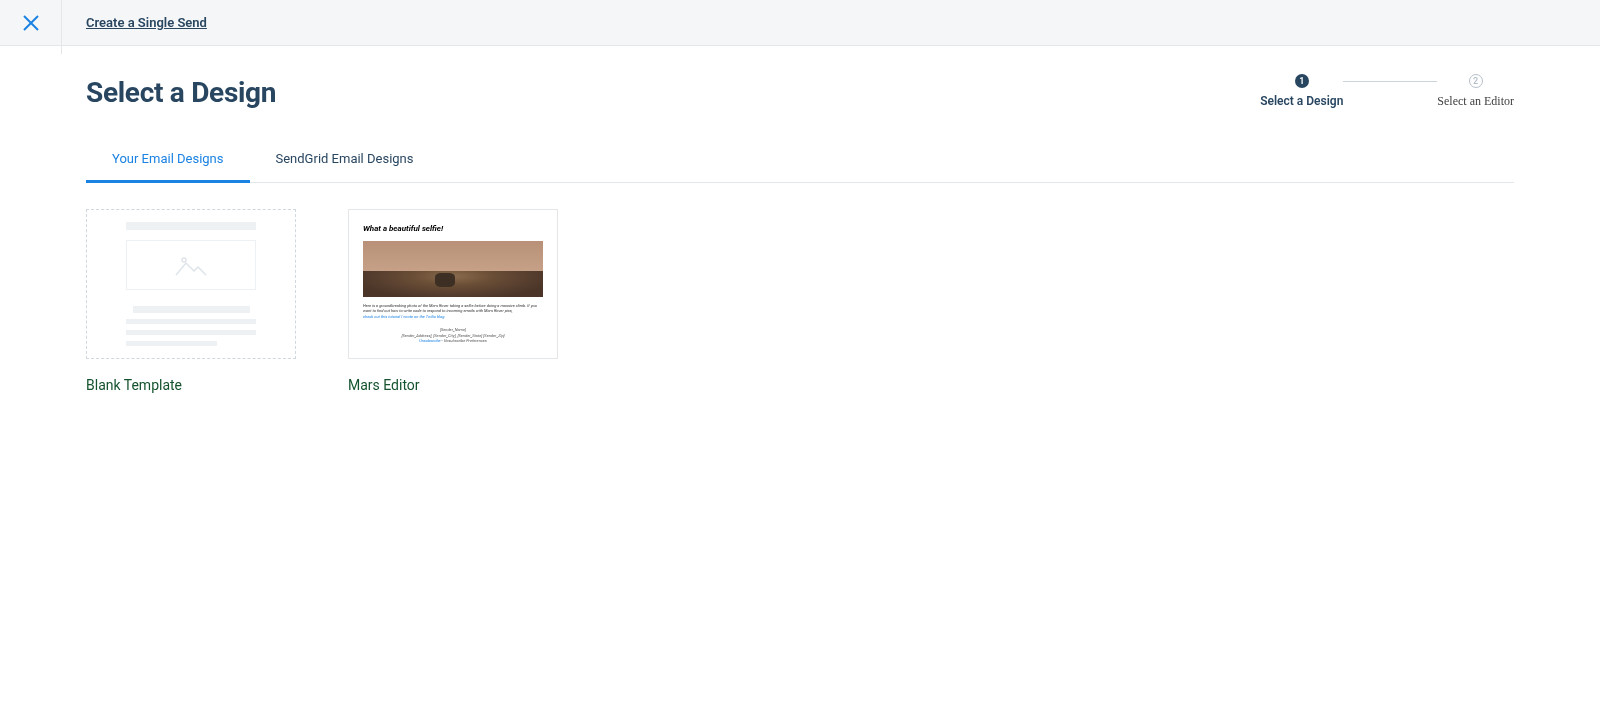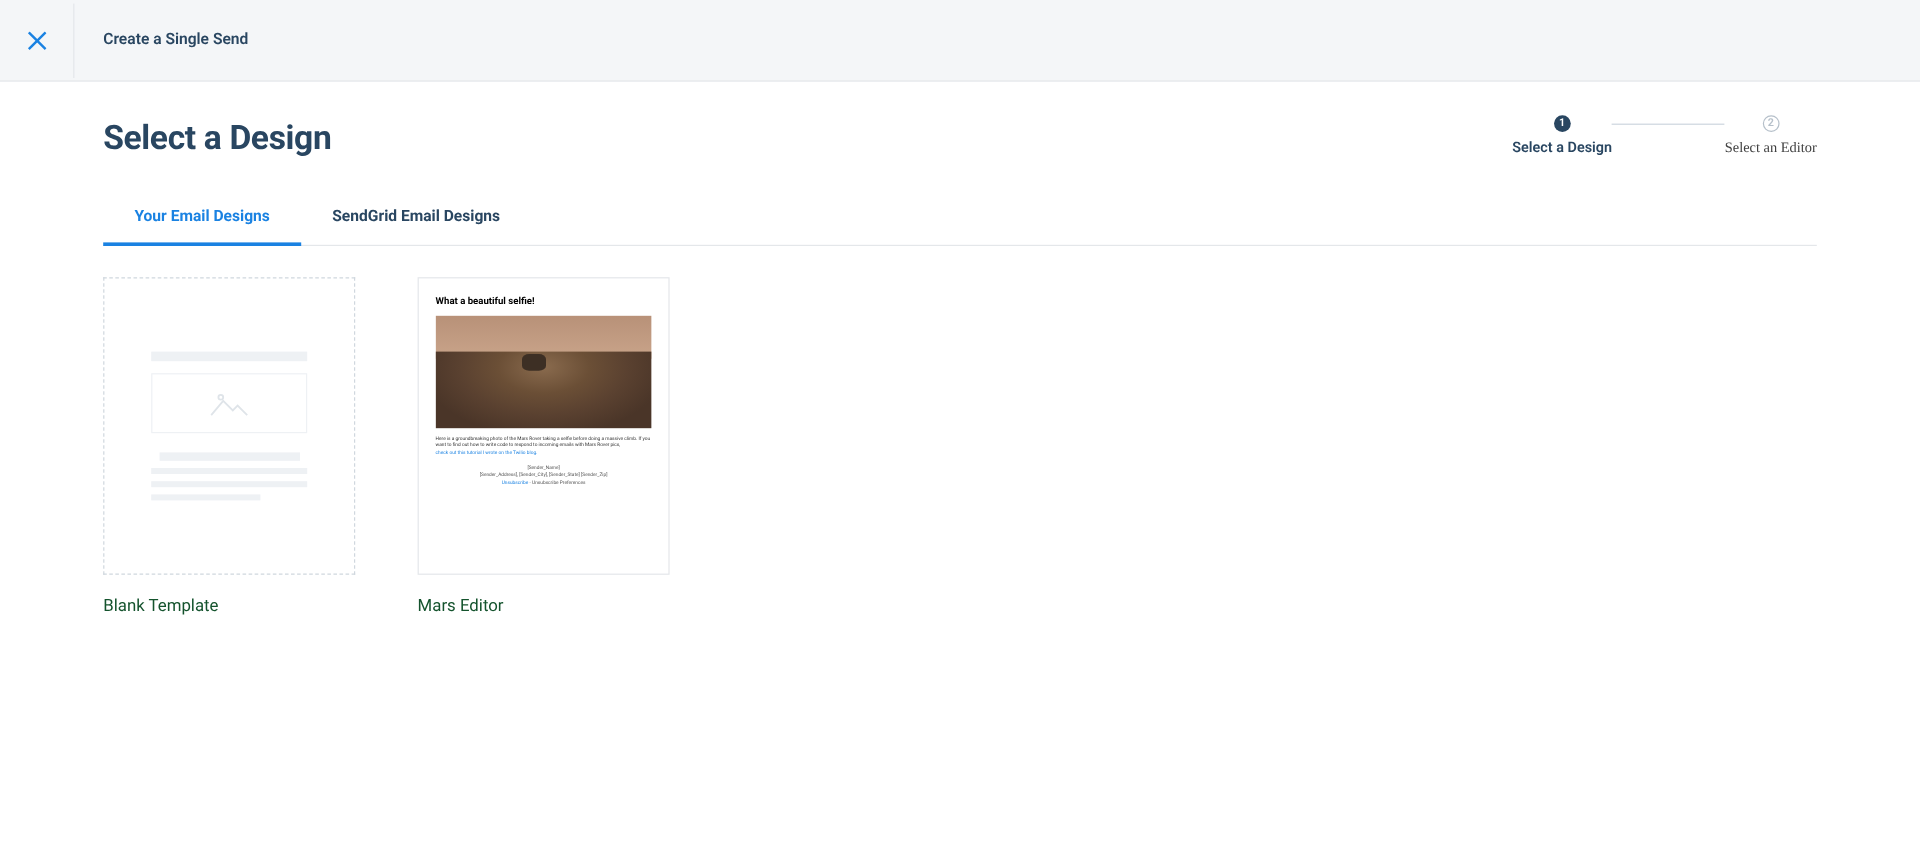--- a/index.html
+++ b/index.html
@@ -8,23 +8,24 @@
       padding: 0;
     }
     body {
       font-family: -apple-system, BlinkMacSystemFont, "Segoe UI", Roboto, Helvetica, Arial, sans-serif;
       background: #fff;
       color: #294661;
     }
     .header {
       display: flex;
       align-items: center;
-      height: 68px;
+      height: 46px;
       background: #f4f6f8;
       border-bottom: 1px solid #e4e7ea;
+      text-decoration: underline;
     }
     .close-box {
       width: 62px;
       height: 62px;
       display: flex;
       align-items: center;
       justify-content: center;
       border-right: 1px solid #e4e7ea;
       cursor: pointer;
     }
@@ -106,42 +107,43 @@
       margin-top: 7px;
     }
     .tabs {
       display: flex;
       border-bottom: 1px solid #e4e7ea;
       margin-bottom: 26px;
     }
     .tab {
       padding: 14px 26px;
       font-size: 13px;
-      font-weight: 700;
+      font-weight: 400;
       cursor: pointer;
       color: #294661;
       border-bottom: 3px solid transparent;
       margin-bottom: -1px;
     }
     .tab.active {
       color: #1a82e2;
       border-bottom-color: #1a82e2;
     }
     .designs-row {
       display: flex;
       gap: 52px;
     }
     .design-card {
       width: 210px;
       cursor: pointer;
     }
     .thumb {
       width: 210px;
-      height: 248px;
+      height: 150px;
       margin-bottom: 18px;
+      font-style: italic;
     }
     .blank-thumb {
       border: 1px dashed #d0d7de;
       display: flex;
       align-items: center;
       justify-content: center;
     }
     .blank-inner {
       width: 130px;
       display: flex;

